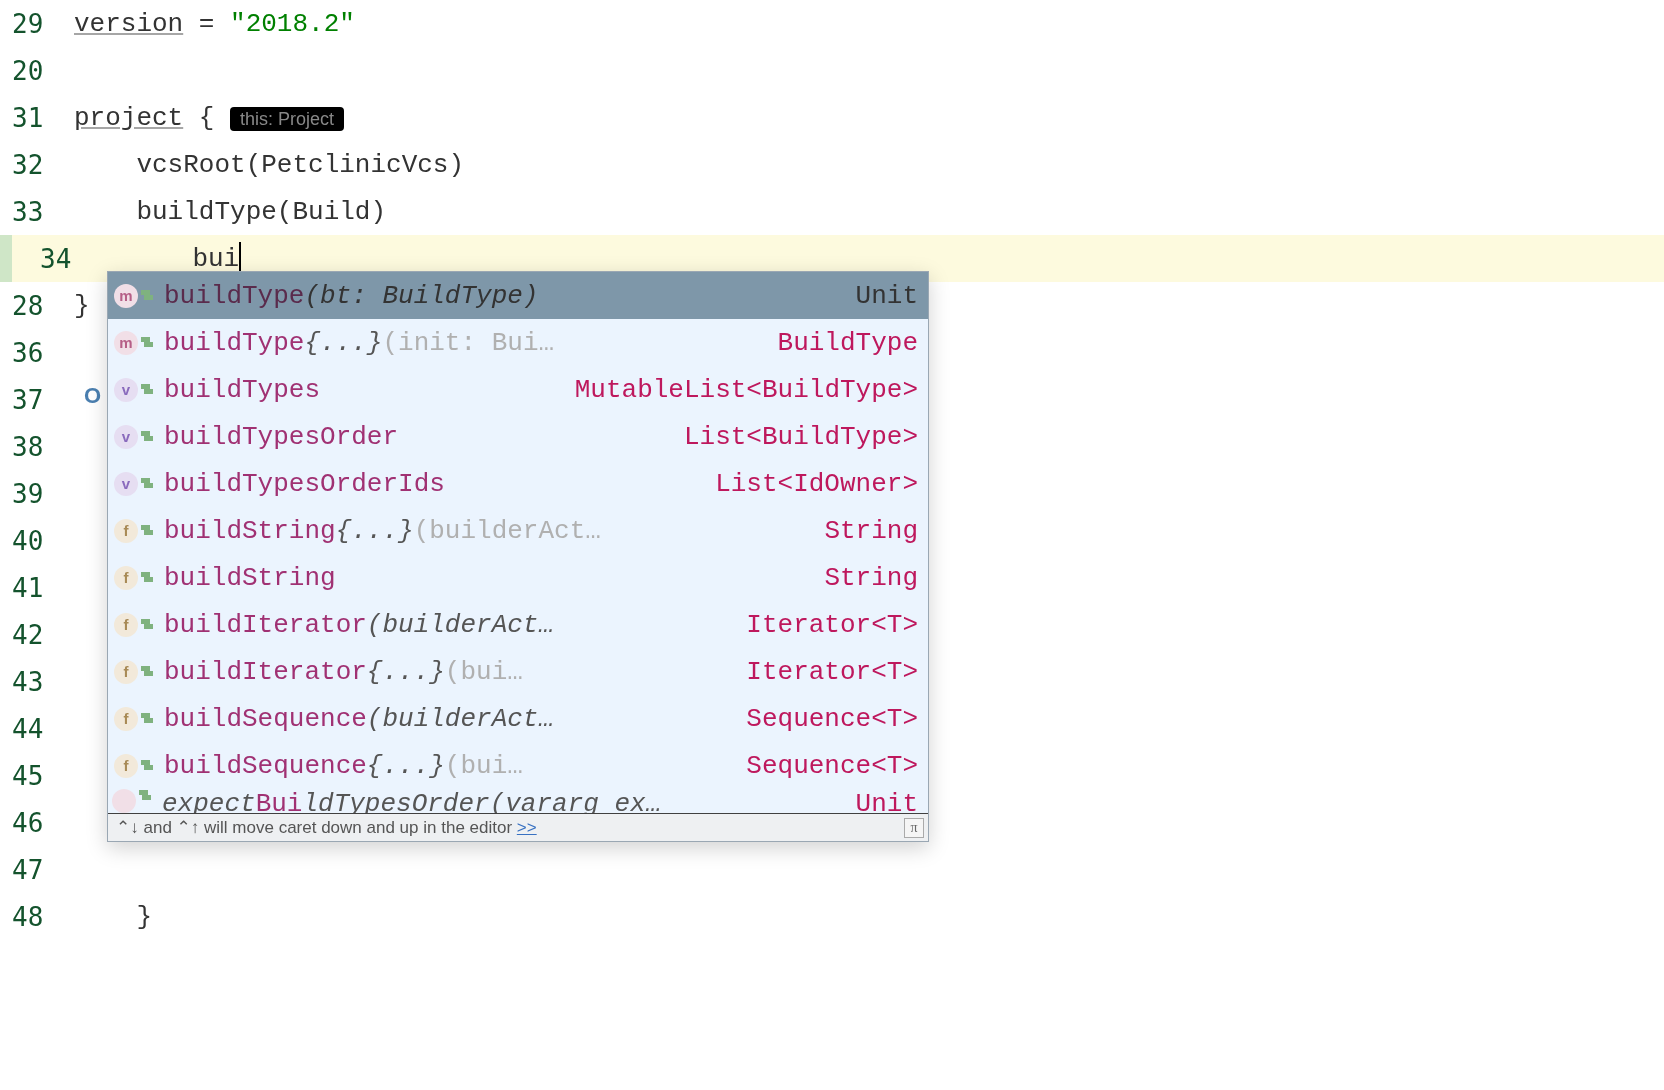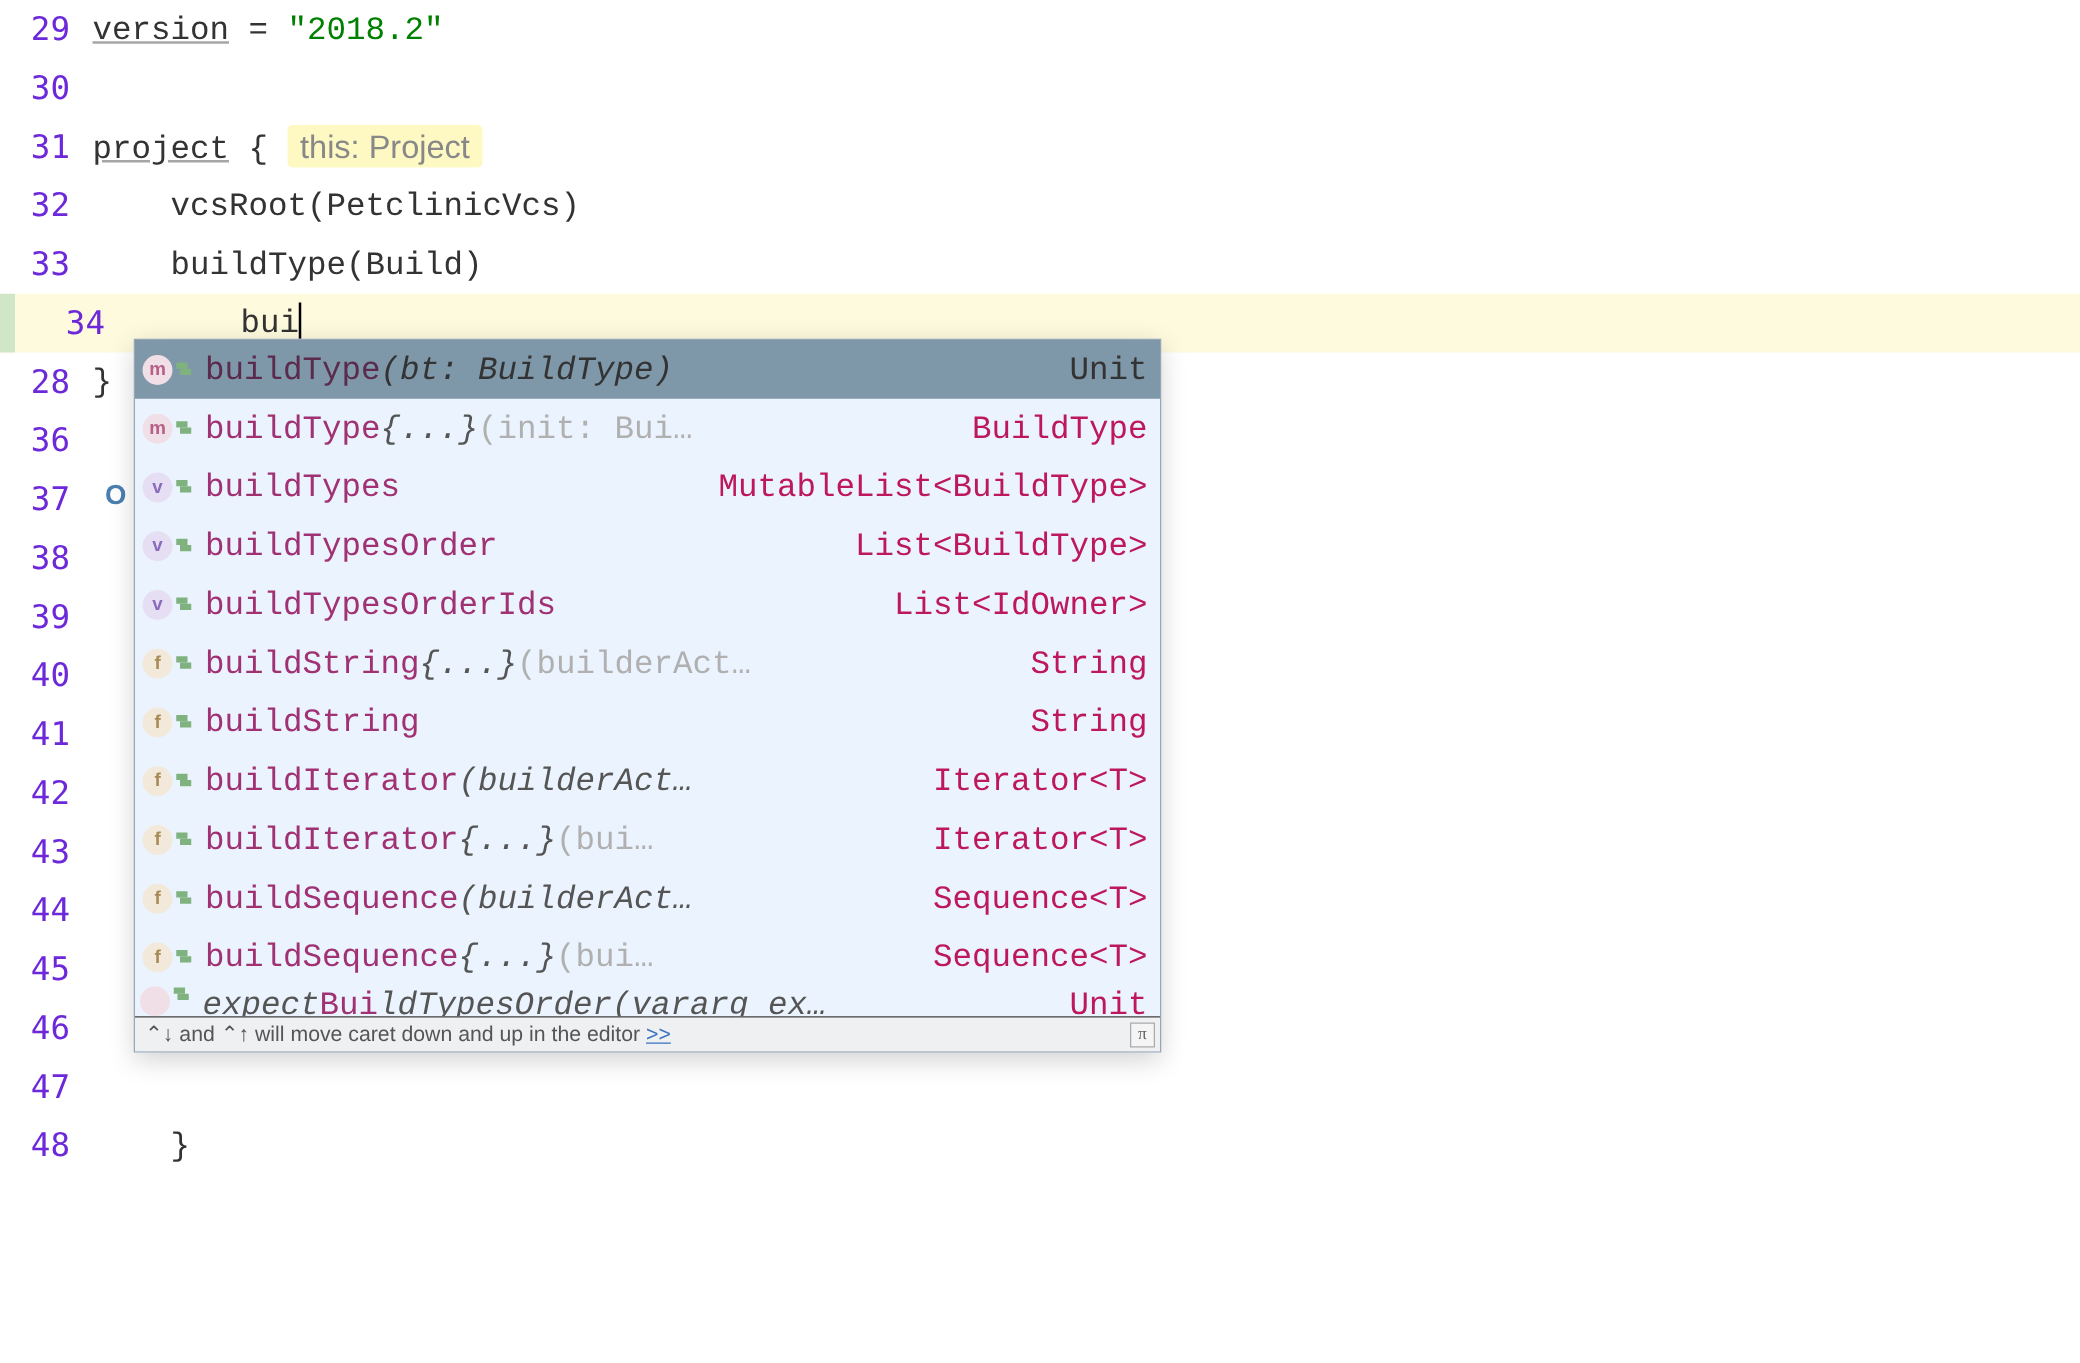--- a/index.html
+++ b/index.html
@@ -21,22 +21,22 @@
     height: 47px;
     align-items: center;
   }
   .marker-area {
     width: 12px;
     height: 100%;
     background: transparent;
   }
   .gutter {
     width: 62px;
-    text-align: right;
-    color: #6d28d9;
+    text-align: left;
+    color: #14532d;
     padding-right: 18px;
     font-family: "Menlo", "Consolas", monospace;
     font-size: 26px;
     user-select: none;
   }
   .code {
     white-space: pre;
     flex: 1;
   }
   .line.active {
@@ -48,24 +48,24 @@
   }
   .kw-italic {
     color: #333;
     text-decoration: underline;
     text-decoration-color: rgba(0,0,0,0.35);
   }
   .op { color: #333; }
   .string { color: #008000; }
   .ident { color: #333; }
   .hint {
-    background: #fef9c3;
+    background: #000000;
     color: #888;
     font-family: -apple-system, "Helvetica Neue", Arial, sans-serif;
-    font-size: 26px;
+    font-size: 18px;
     padding: 2px 10px;
     border-radius: 4px;
   }
   .override-marker {
     position: absolute;
     left: 84px;
     top: 383px;
     color: #4a7fb0;
     font-weight: bold;
     font-size: 22px;
@@ -192,21 +192,21 @@
 
 <div class="editor">
   <div id="lines-container">
       <div class="line">
         <div class="marker-area"></div>
         <div class="gutter">29</div>
         <div class="code"><span class="kw-italic">version</span><span class="op"> = </span><span class="string">"2018.2"</span></div>
       </div>
       <div class="line">
         <div class="marker-area"></div>
-        <div class="gutter">30</div>
+        <div class="gutter">20</div>
         <div class="code"></div>
       </div>
       <div class="line">
         <div class="marker-area"></div>
         <div class="gutter">31</div>
         <div class="code"><span class="kw-italic">project</span><span class="op"> { </span><span class="hint">this: Project</span></div>
       </div>
       <div class="line">
         <div class="marker-area"></div>
         <div class="gutter">32</div>

